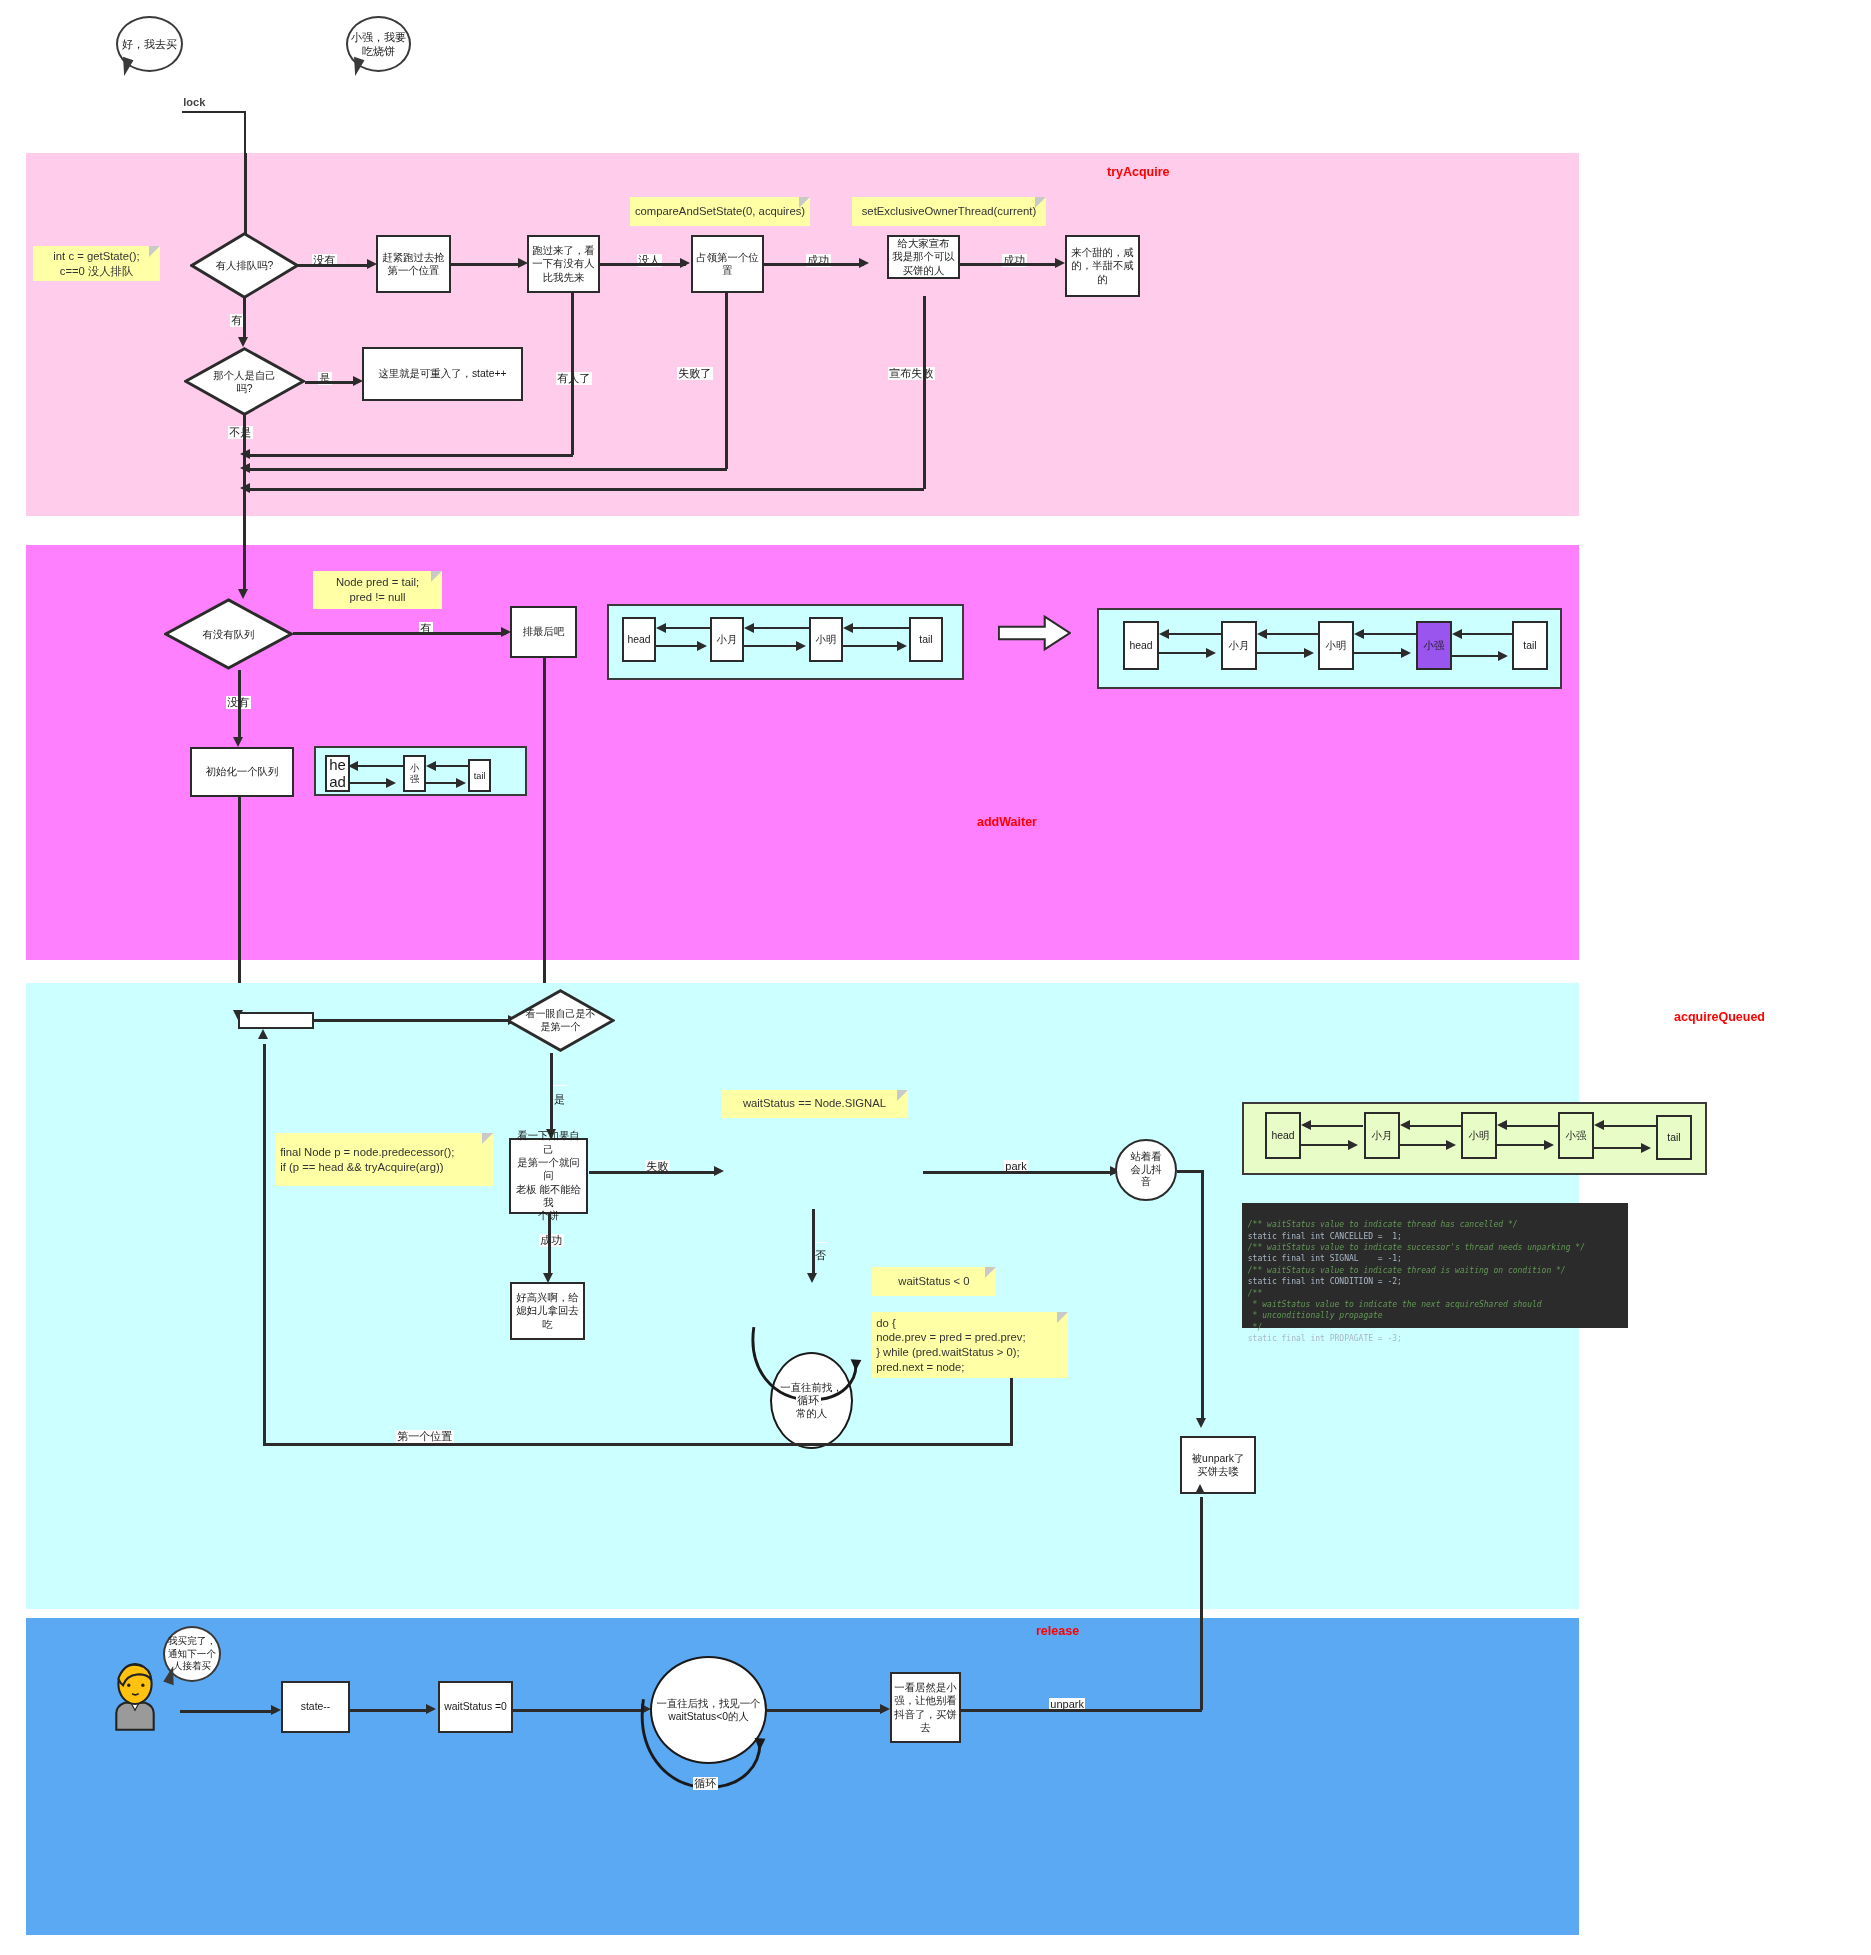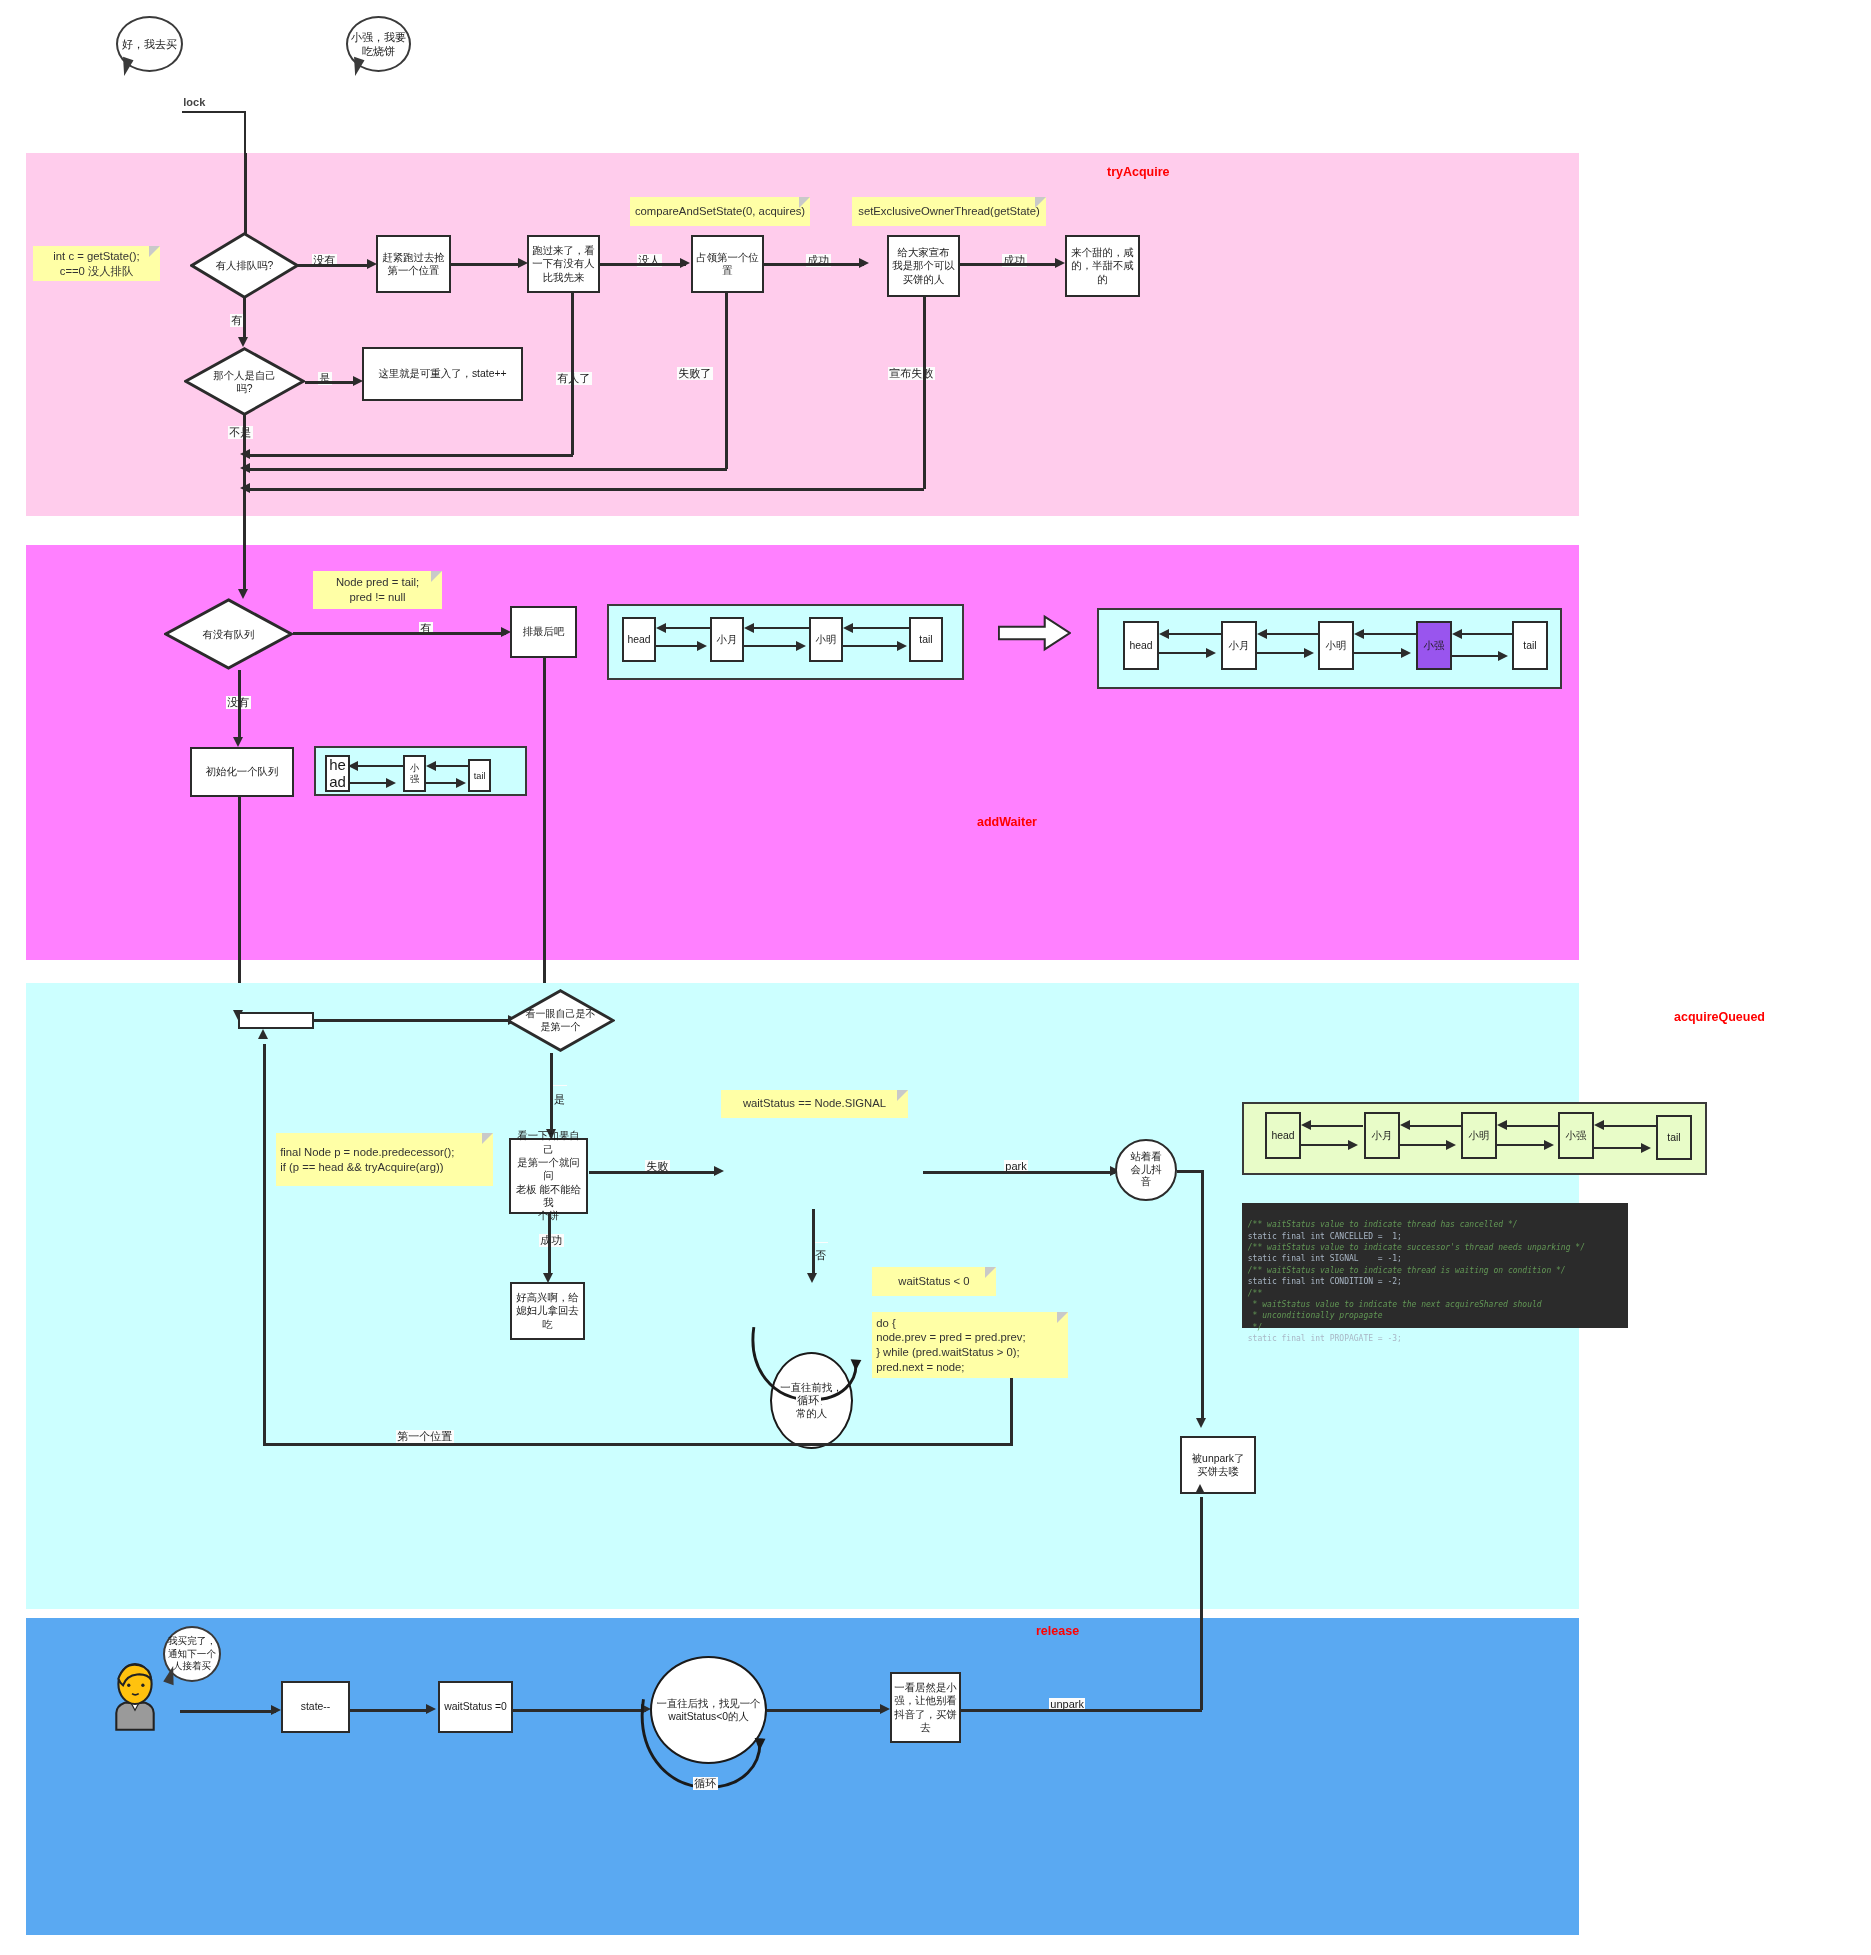--- a/index.html
+++ b/index.html
@@ -115,28 +115,28 @@
   <div class="edgelabel" style="left:637px;top:254px;">没人</div>
   <div class="hline" style="left:600px;top:263px;width:86px;"></div>
   <div class="arrow ar-r" style="left:680px;top:258px;"></div>
 
   <div class="node" style="left:691px;top:235px;width:73px;height:58px;">
     <span style="white-space:pre-line">占领第一个位
 置</span>
   </div>
 
   <div class="note" style="left:852px;top:197px;width:194px;height:29px;">
-    <span>setExclusiveOwnerThread(getState)</span>
+    <span>setExclusiveOwnerThread(current)</span>
   </div>
 
   <div class="edgelabel" style="left:806px;top:254px;">成功</div>
   <div class="hline" style="left:764px;top:263px;width:100px;"></div>
   <div class="arrow ar-r" style="left:859px;top:258px;"></div>
 
-  <div class="node" style="left:887px;top:235px;width:73px;height:62px;">
+  <div class="node" style="left:887px;top:235px;width:73px;height:44px;">
     <span style="white-space:pre-line">给大家宣布
 我是那个可以
 买饼的人</span>
   </div>
 
   <div class="edgelabel" style="left:1002px;top:254px;">成功</div>
   <div class="hline" style="left:960px;top:263px;width:99px;"></div>
   <div class="arrow ar-r" style="left:1055px;top:258px;"></div>
 
   <div class="node" style="left:1065px;top:235px;width:75px;height:62px;">

